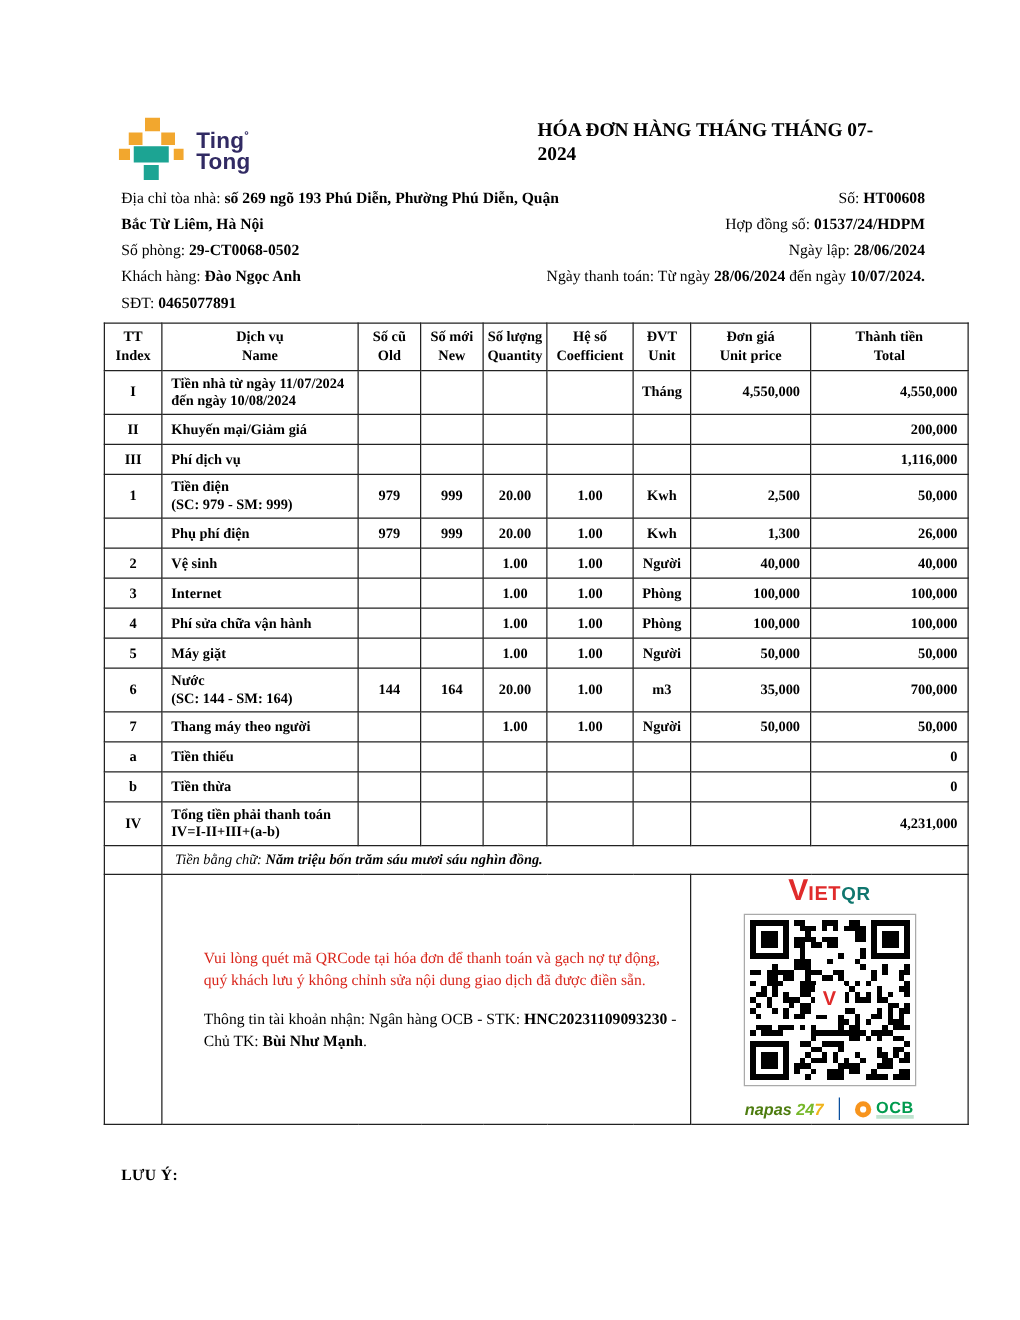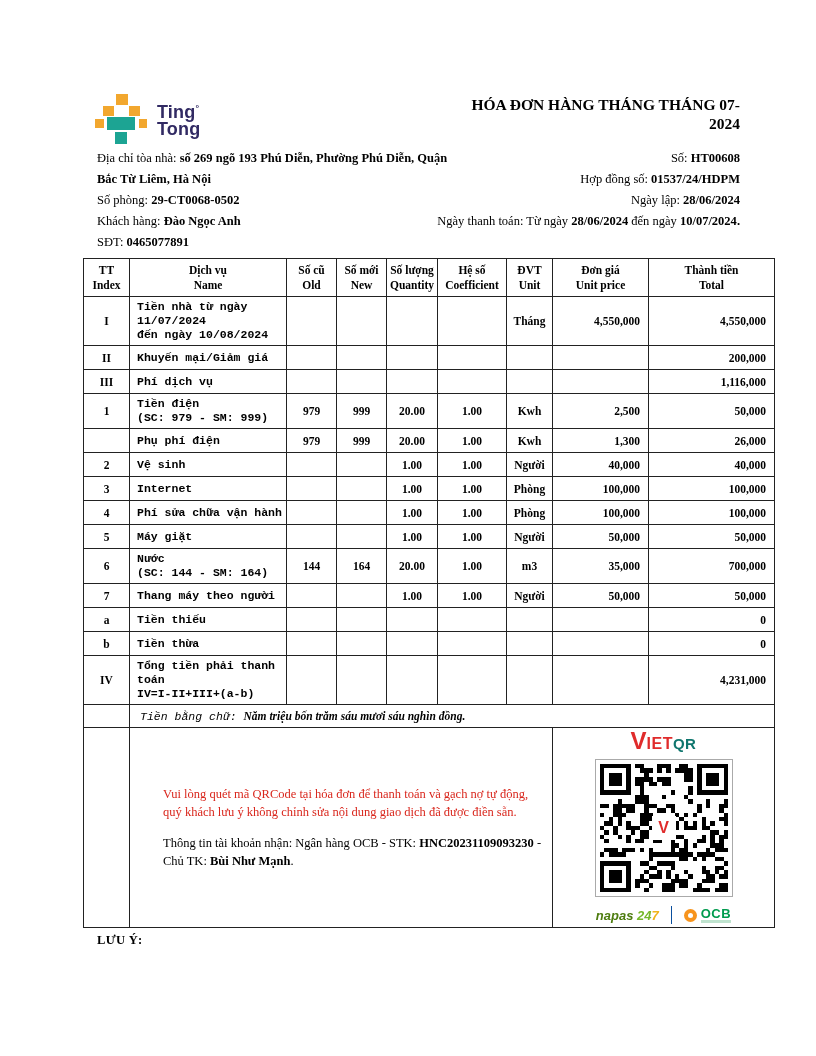--- a/index.html
+++ b/index.html
@@ -12,45 +12,45 @@
 
   
   .logo { position:absolute; left:95px; top:94px; display:flex; align-items:center; gap:10px; }
   .logo-icon { width:52px; height:50px; display:block; }
   .logo-text { font-family:"Liberation Sans", sans-serif; font-weight:bold; font-size:18px; line-height:17px; color:#312a63; letter-spacing:0.2px; }
   .logo-text sup { font-size:9px; }
 
   
   .doc-title {
     position:absolute; left:430px; top:95px; width:310px;
-    text-align:right; font-weight:bold; font-size:15.5px; line-height:19px;
+    font-weight:bold; font-size:15.5px; line-height:19px;
   }
 
   
   .info { position:absolute; left:97px; top:151px; width:691px; font-size:12.5px; }
   .info-line { position:relative; height:21px; white-space:nowrap; }
   .info-right { position:absolute; right:48px; top:0; }
   .b { font-weight:bold; }
 
   
   table.invoice {
     position:absolute; left:83px; top:258px; width:691px;
     border-collapse:collapse; table-layout:fixed;
     font-size:11.5px; font-weight:bold;
   }
   table.invoice th, table.invoice td { border:1.5px solid #222; vertical-align:middle; overflow:hidden; }
   table.invoice th { padding:3px 2px; line-height:15px; font-size:11.5px; }
   td.cell-tt   { text-align:center; }
-  td.cell-name { text-align:left; padding:3px 4px 3px 7px; line-height:14px;font-family:Liberation Mono, monospace; }
+  td.cell-name { text-align:left; padding:3px 4px 3px 7px; line-height:14px; }
   td.cell-mid  { text-align:center; }
   td.cell-num  { text-align:right; padding-right:8px; }
   tr.row td    { height:24px; }
   tr.row-tall td { height:34px; }
 
-  .words-label { font-style:italic; font-weight:normal;font-family:Liberation Mono, monospace; }
+  .words-label { font-style:italic; font-weight:normal; }
   .words-value { font-style:italic; font-weight:bold; }
   td.words-cell { padding:4px 6px 4px 10px; text-align:left; height:23px; }
 
   
   td.qr-text-cell { padding:10px 8px 10px 33px; text-align:left; vertical-align:middle; font-weight:normal; font-size:12.5px; line-height:18px; height:200px; }
   .notice-red { color:#d9261c; margin-bottom:13px; }
   td.qr-img-cell { vertical-align:middle; text-align:center; font-weight:normal; }
   .vietqr-block { display:inline-block; text-align:center; }
   .vietqr-logo { font-family:"Liberation Sans", sans-serif; font-weight:bold; line-height:22px; margin-bottom:3px; }
   .vq-v  { color:#e02b2b; font-size:24px; }

